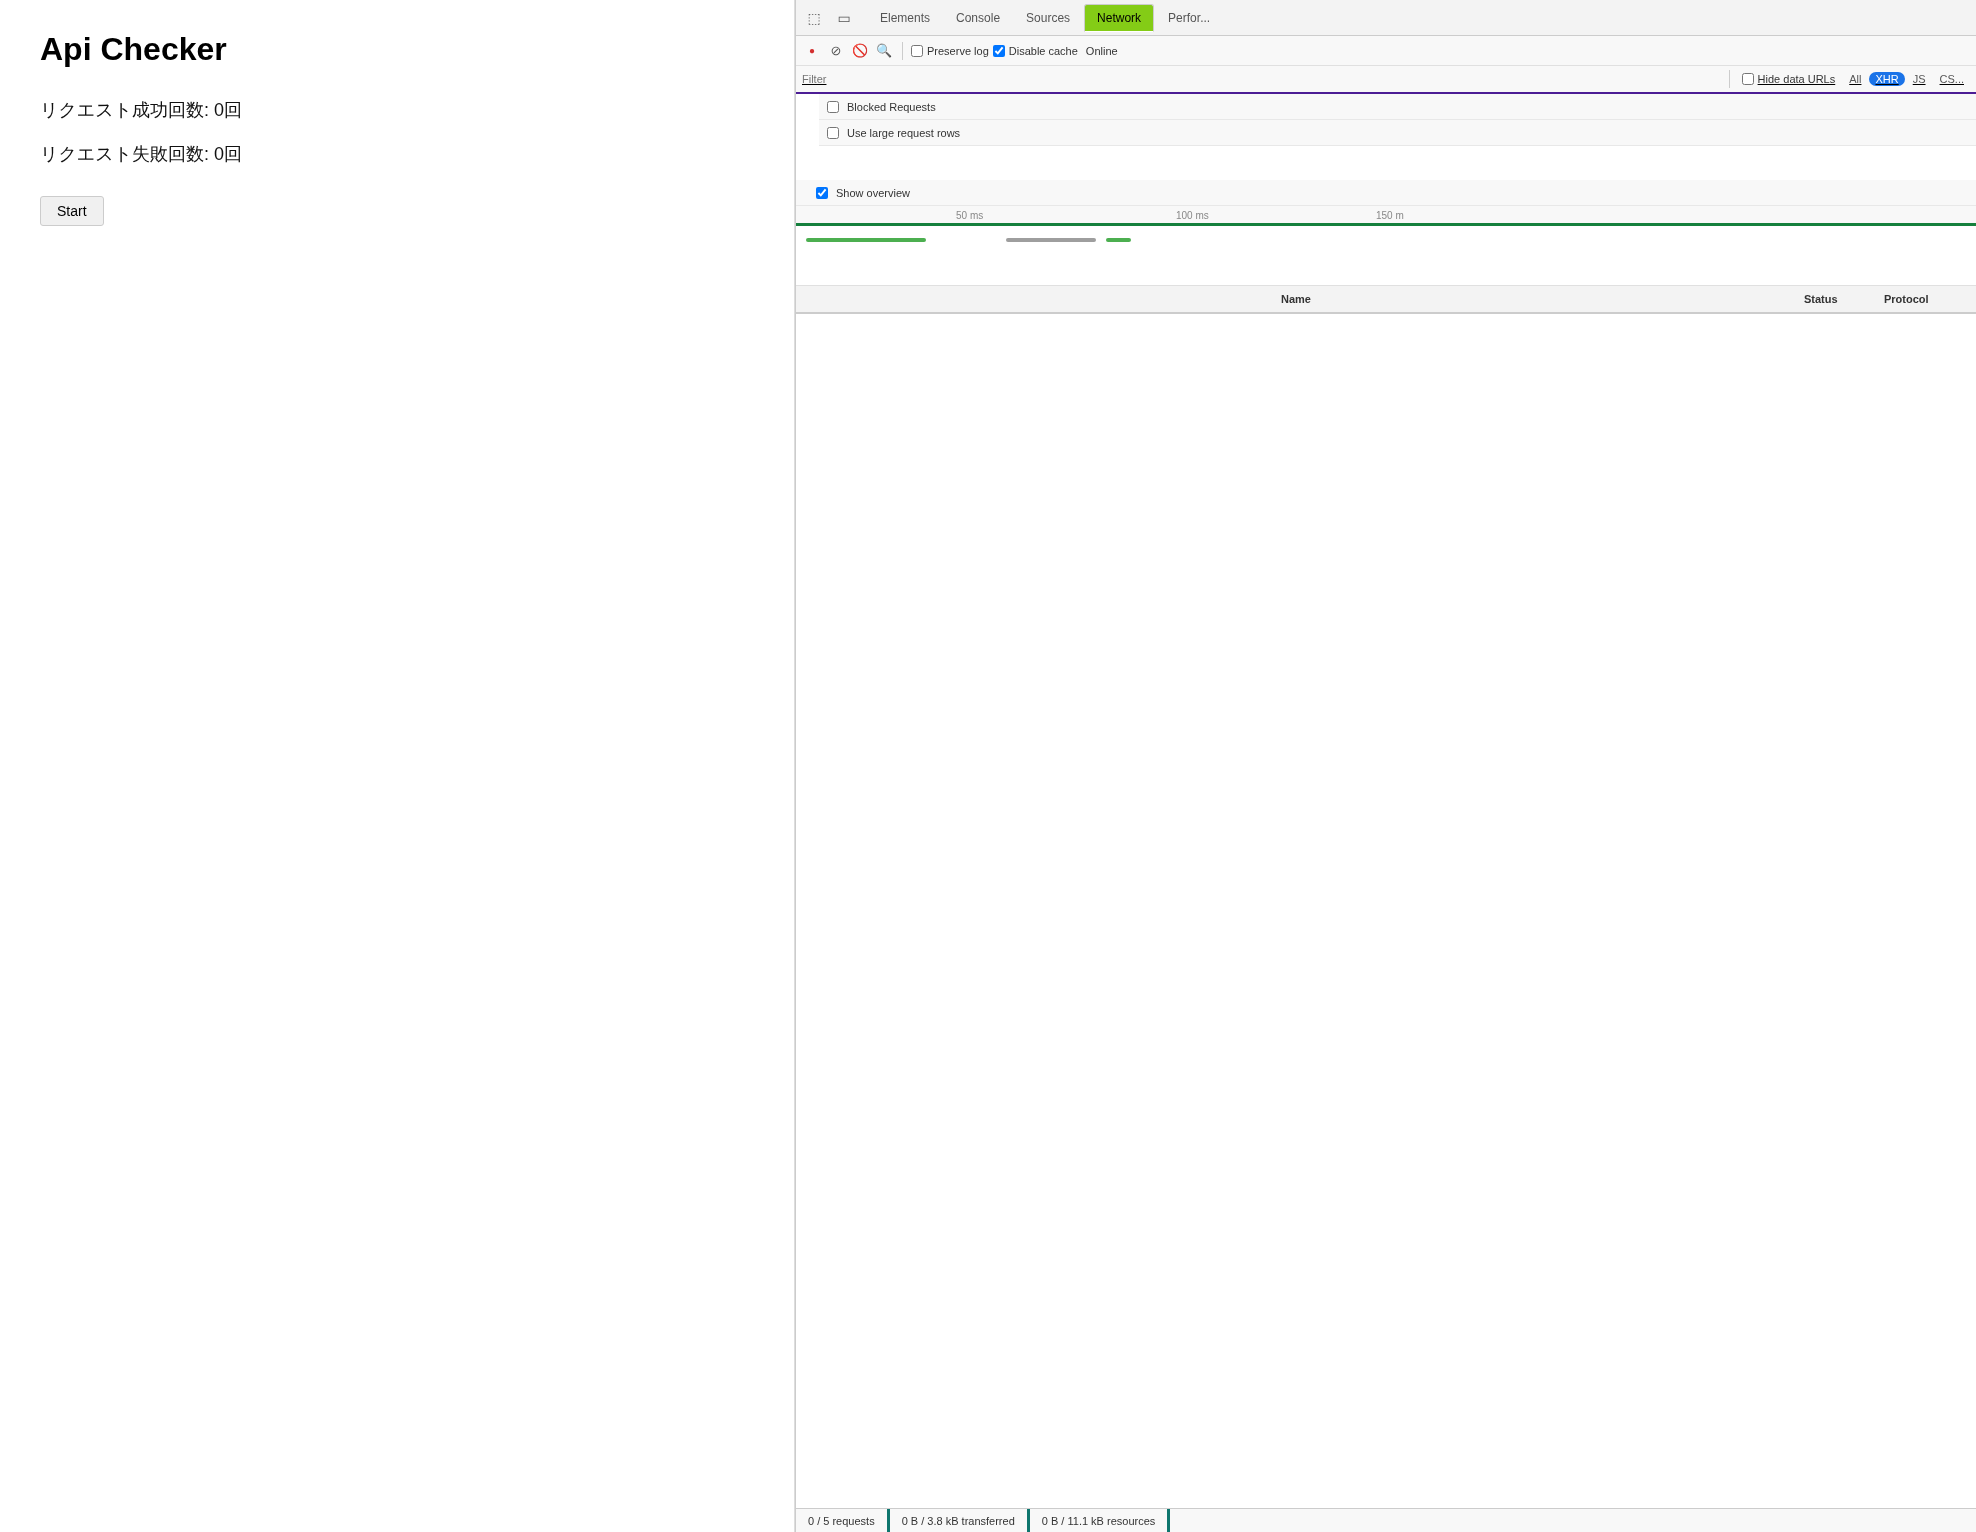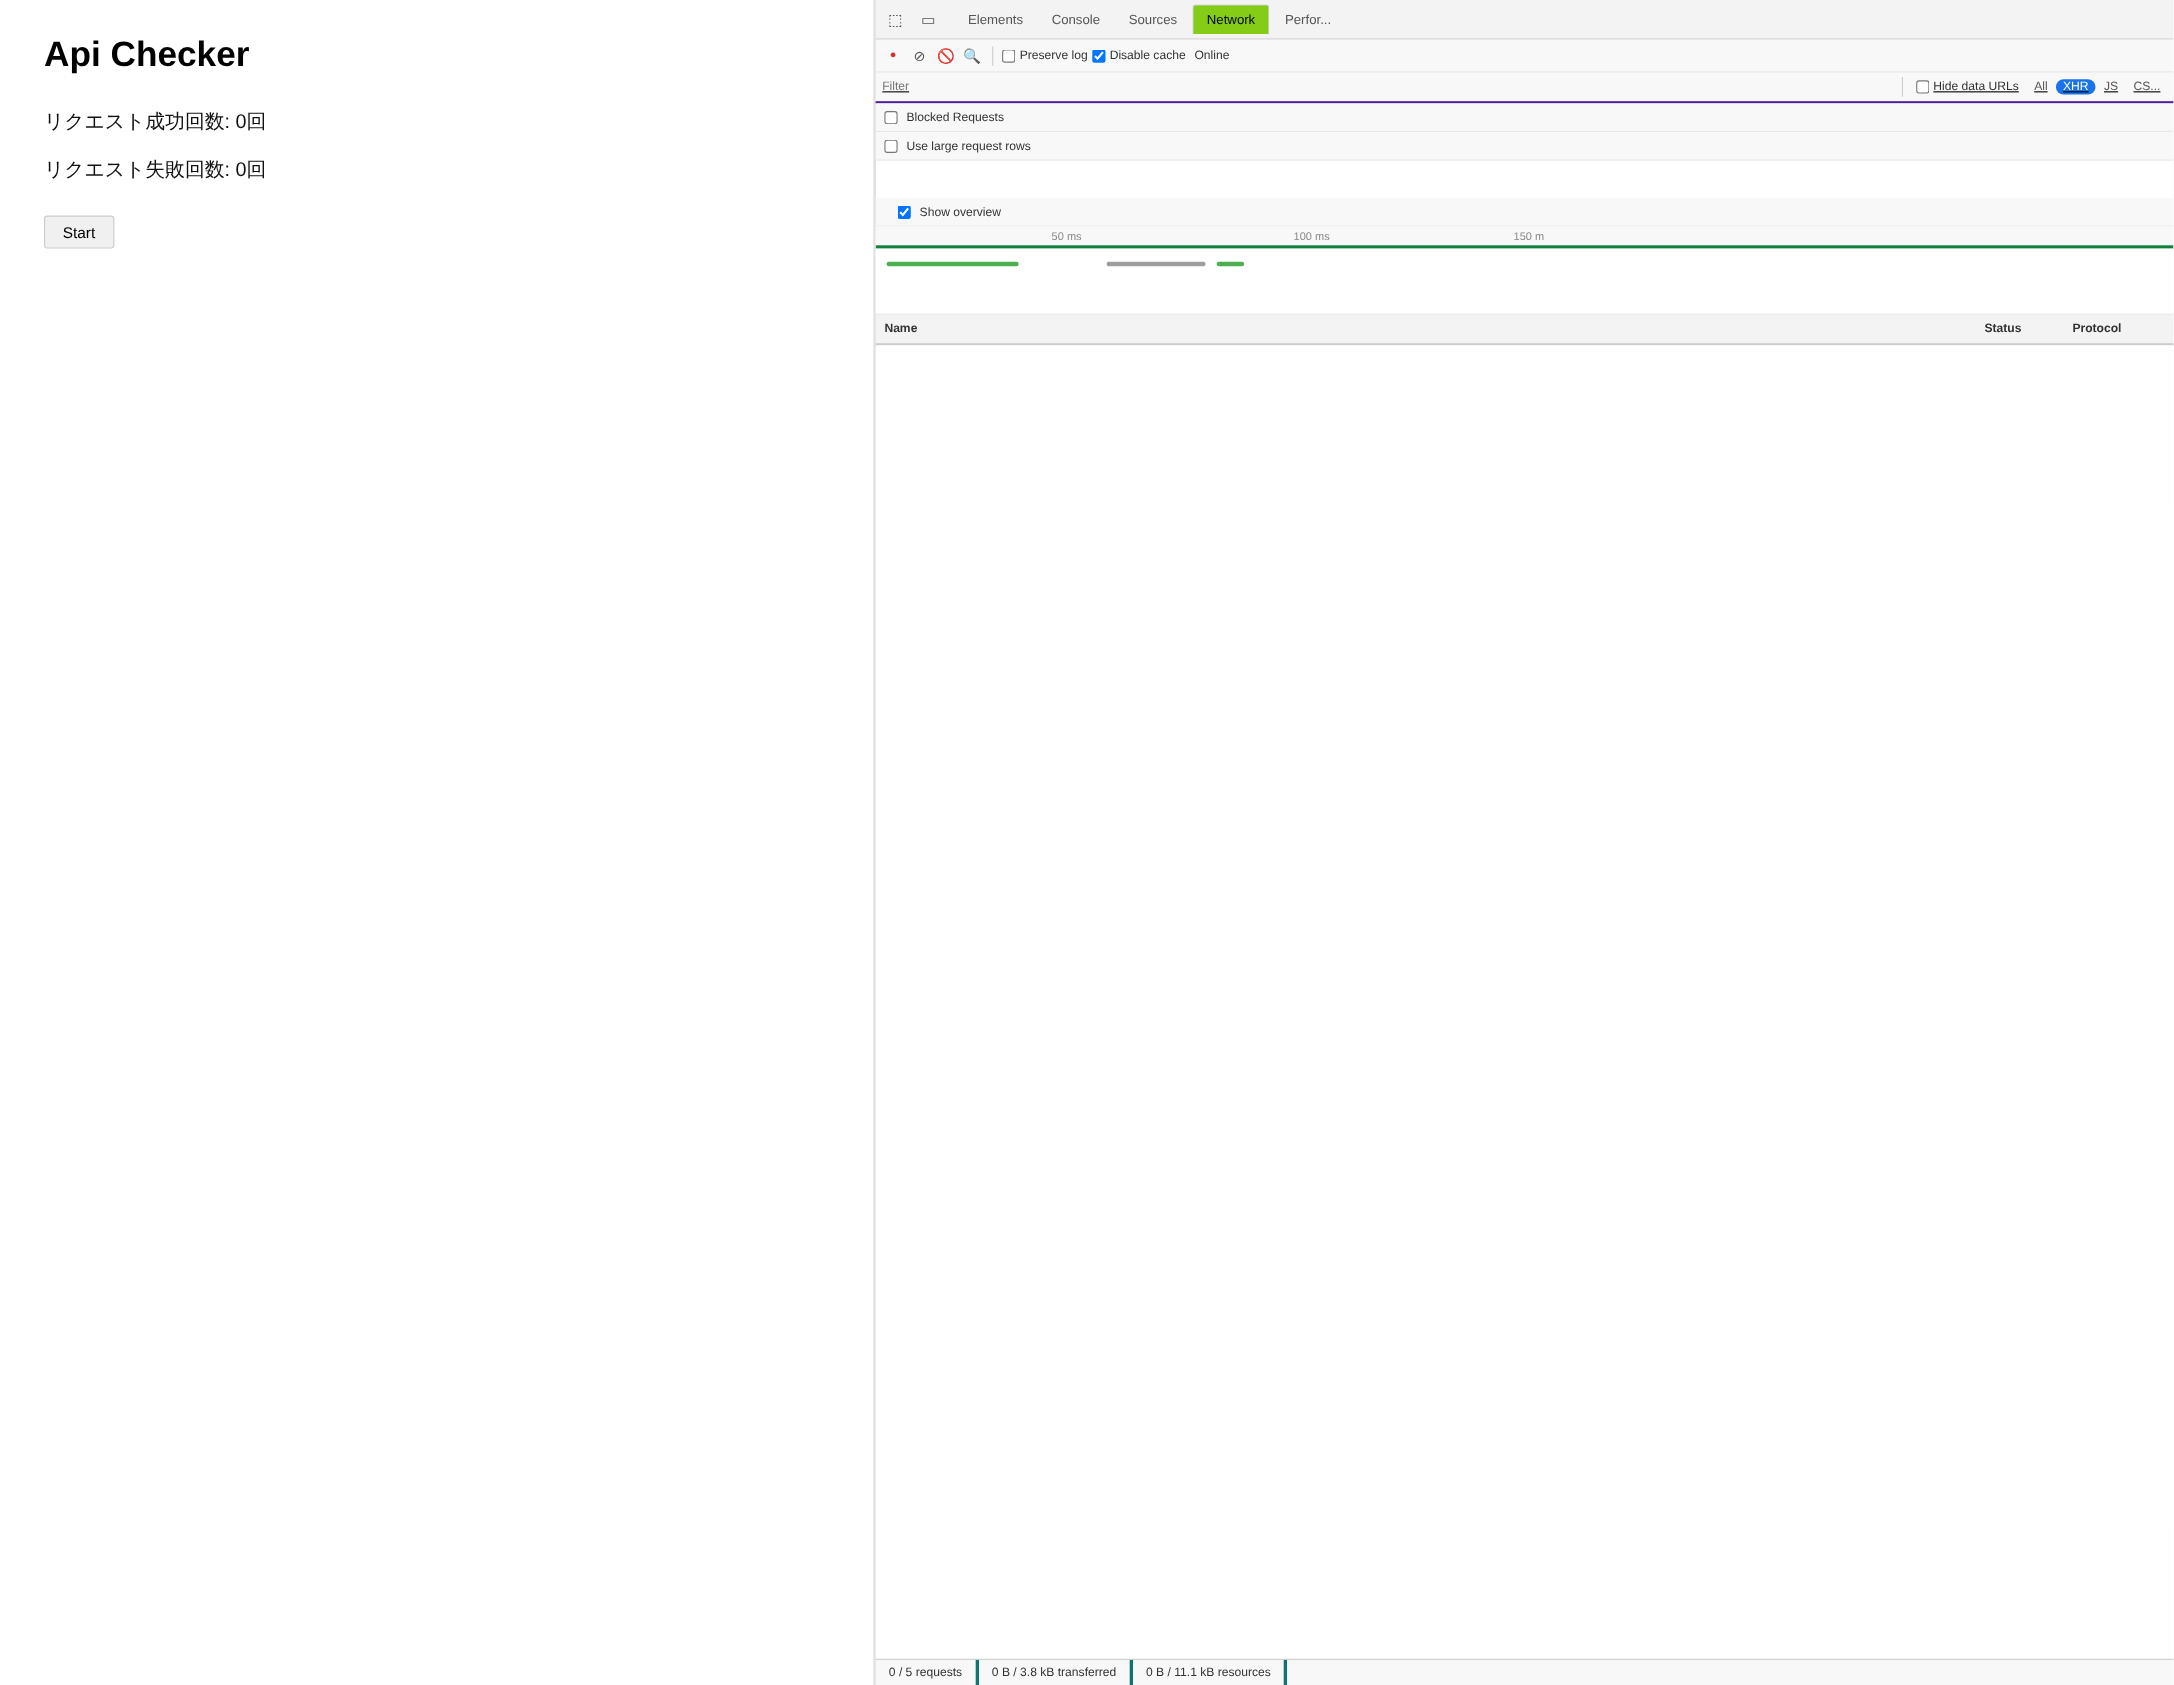--- a/index.html
+++ b/index.html
@@ -162,21 +162,21 @@
       color: #fff;
     }
 
     
     .dt-option-row {
       display: flex; align-items: center; gap: 8px;
       border-bottom: 1px solid #e8e8e8;
       background: #f8f8f8;
       height: 26px;
       padding: 0 8px;
-      font-size: 11px; color: #333;
+      font-size: 11px; color: #333; margin-left: 23px;
     }
     .dt-option-row input { width: 12px; height: 12px; cursor: pointer; }
 
     
     .dt-overview-row {
       display: flex; align-items: center; gap: 8px;
       border-bottom: 1px solid #e8e8e8;
       background: #f8f8f8;
       height: 26px;
       padding: 0 20px;
@@ -223,21 +223,21 @@
     .dt-table-header {
       display: flex;
       border-bottom: 2px solid #ccc;
       background: #f3f3f3;
       height: 28px;
       align-items: center;
       font-size: 11px;
       font-weight: 600;
       color: #333;
     }
-    .dt-col-name { flex: 1; padding: 0 8px; }
+    .dt-col-name { flex: 1; padding: 0 8px; text-align: center; }
     .dt-col-status { width: 80px; padding: 0 8px; }
     .dt-col-protocol { width: 100px; padding: 0 8px; }
 
     .dt-table-body {
       flex: 1;
       background: #fff;
       overflow-y: auto;
     }
 
     

